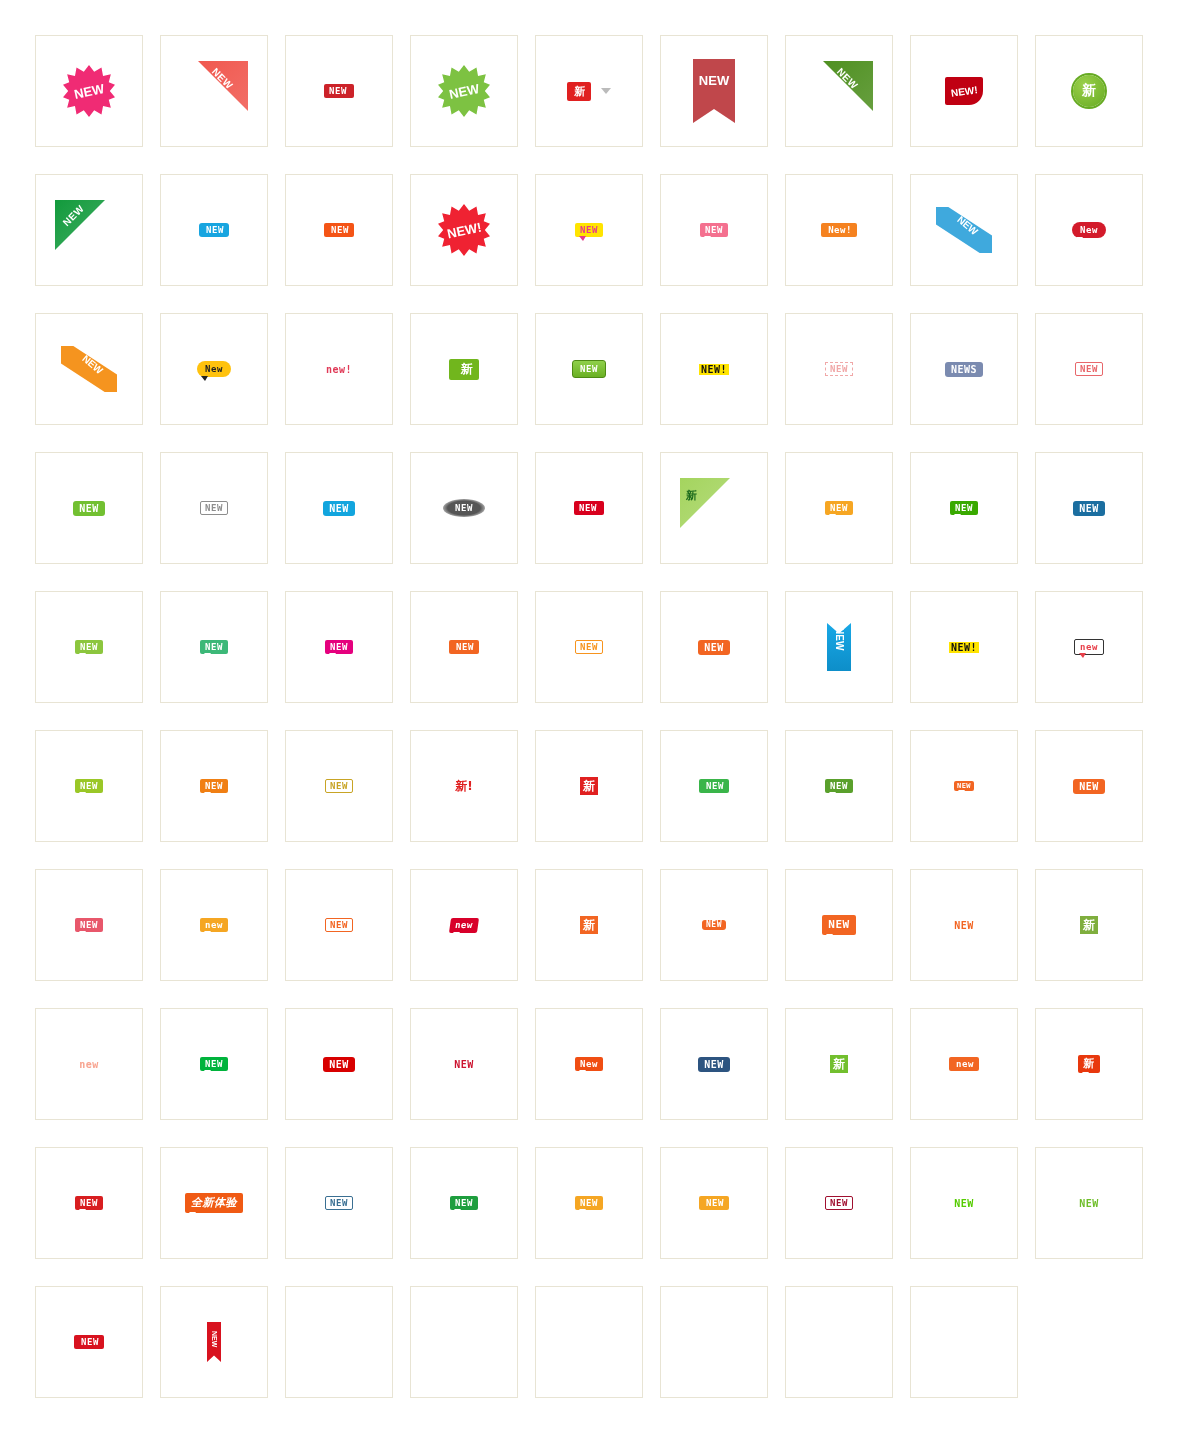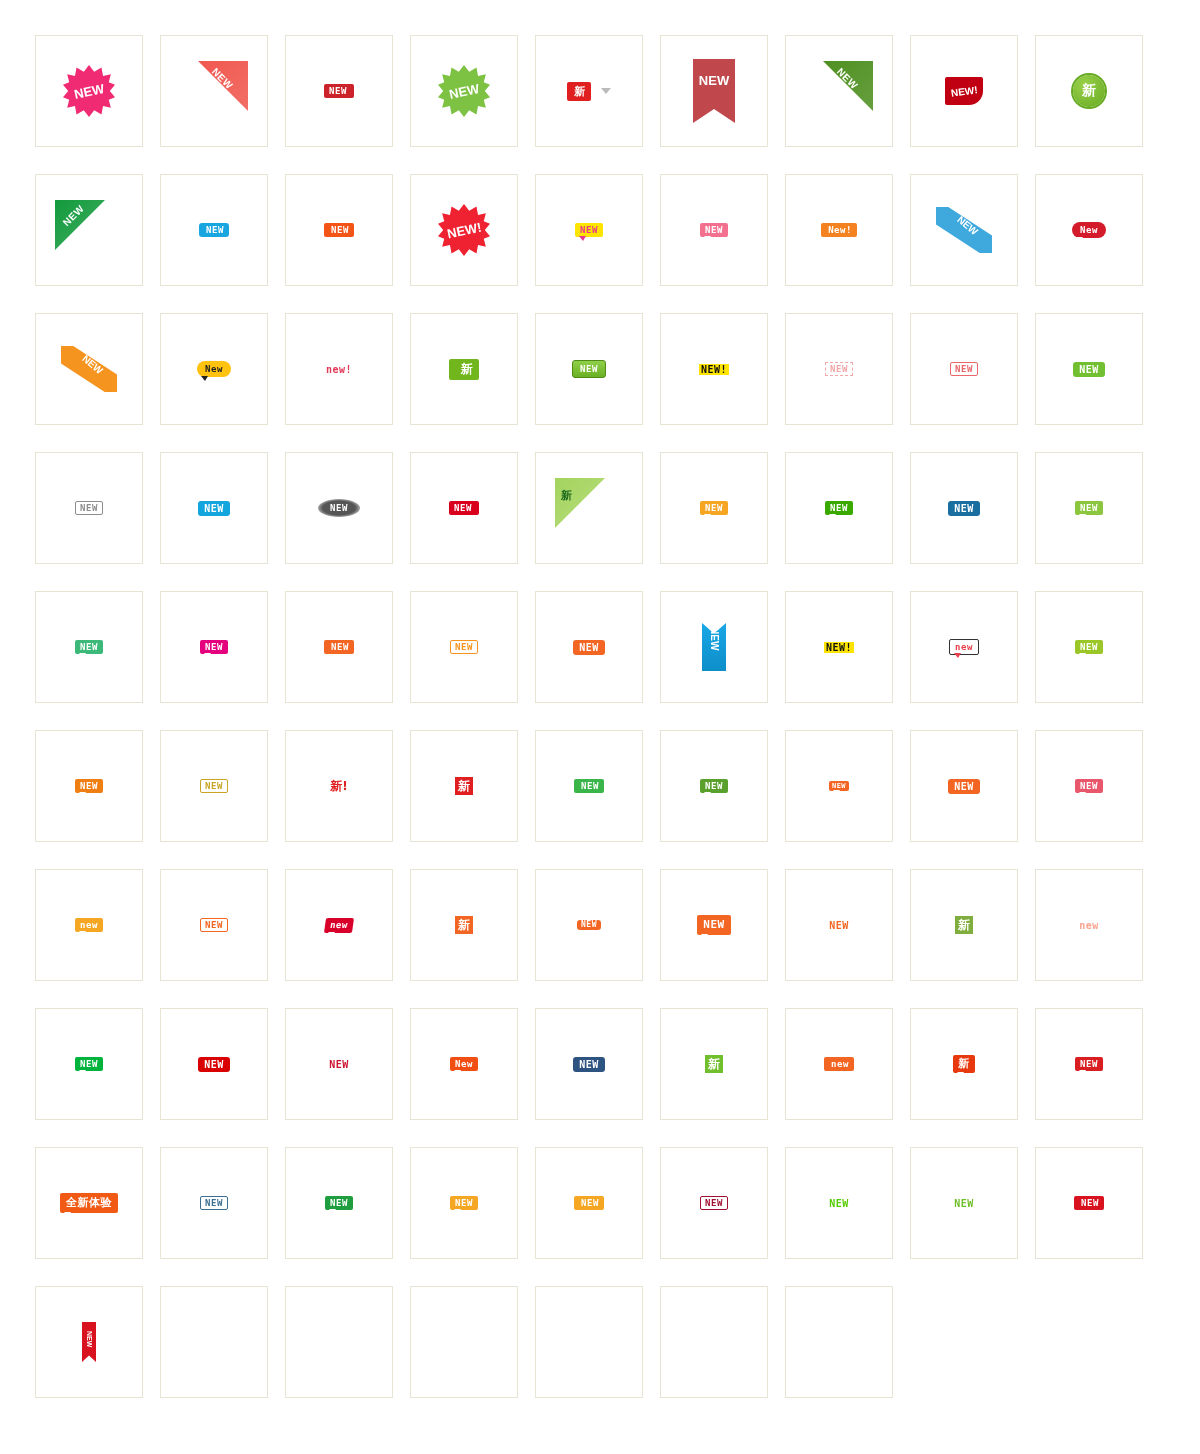--- a/index.html
+++ b/index.html
@@ -252,20 +252,25 @@
         <span class="pixfont" style="background:#ffe400;color:#111111;font-size:10px;padding:0 2px;">NEW!</span>
       </div>
     </div>
     <div class="cell">
       <div class="badge">
         <span class="dashed pixfont" style="color:#f0a8a8">NEW</span>
       </div>
     </div>
     <div class="cell">
       <div class="badge">
+        <span class="pill pixfont" style="background:#7b8bb0;color:#ffffff">NEWS</span>
+      </div>
+    </div>
+    <div class="cell">
+      <div class="badge">
         <span class="outline pixfont" style="color:#e8676b">NEW</span>
       </div>
     </div>
     <div class="cell">
       <div class="badge">
         <span class="pill pixfont" style="background:#72c031;color:#ffffff">NEW</span>
       </div>
     </div>
     <div class="cell">
       <div class="badge">
@@ -529,21 +534,21 @@
     </div>
     <div class="cell">
       <div class="badge">
         <span class="bub pixfont" style="background:#d81e20;color:#ffffff;">
           <span style="color:#ffffff">NEW</span>
         </span>
       </div>
     </div>
     <div class="cell">
       <div class="badge">
-        <span class="bub pixfont cn" style="background:#f05a14;color:#ffffff;font-size:11px;padding:3px 6px;">
+        <span class="bub pixfont cn" style="background:#f05a14;color:#ffffff;font-size:11px;padding:3px 6px;font-style:italic;">
           <span style="color:#ffffff">全新体验</span>
         </span>
       </div>
     </div>
     <div class="cell">
       <div class="badge">
         <span class="outline pixfont" style="color:#3a6f92">NEW</span>
       </div>
     </div>
     <div class="cell">

